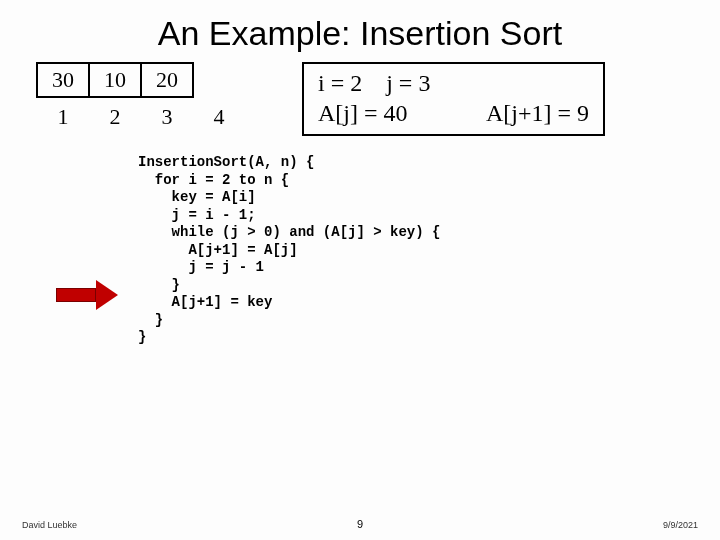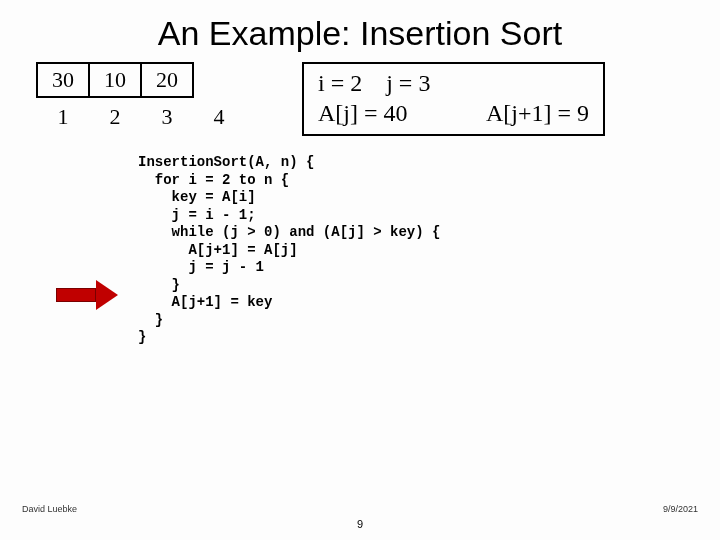--- a/index.html
+++ b/index.html
@@ -88,21 +88,21 @@
   }
   .code {
     font-family: "Courier New", monospace;
     font-size: 14px;
     font-weight: bold;
     white-space: pre;
     line-height: 1.25;
   }
   .footer {
     position: absolute;
-    bottom: 26px;
+    bottom: 10px;
     left: 0;
     width: 100%;
     display: flex;
     justify-content: space-between;
     align-items: flex-end;
     padding: 0 22px;
     font-size: 9px;
     font-family: Arial, sans-serif;
     color: #333;
     gap: 37px;

